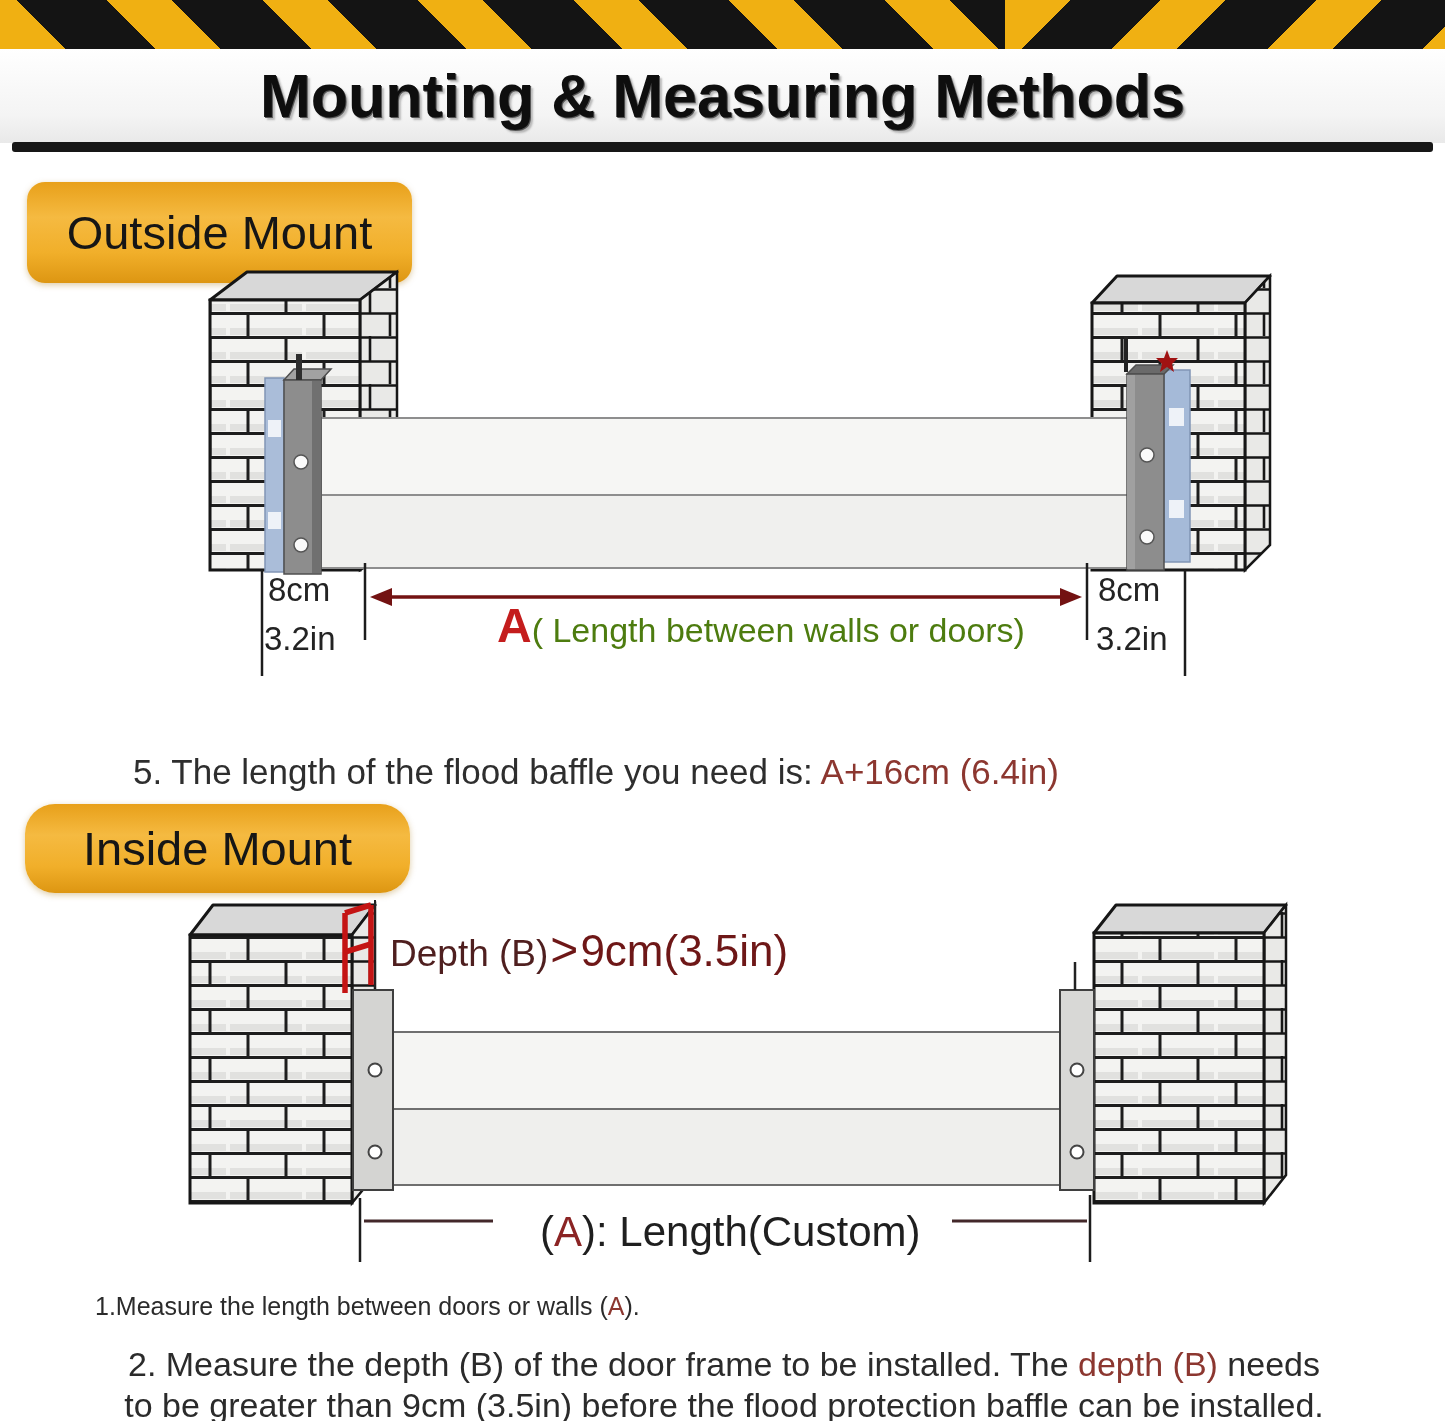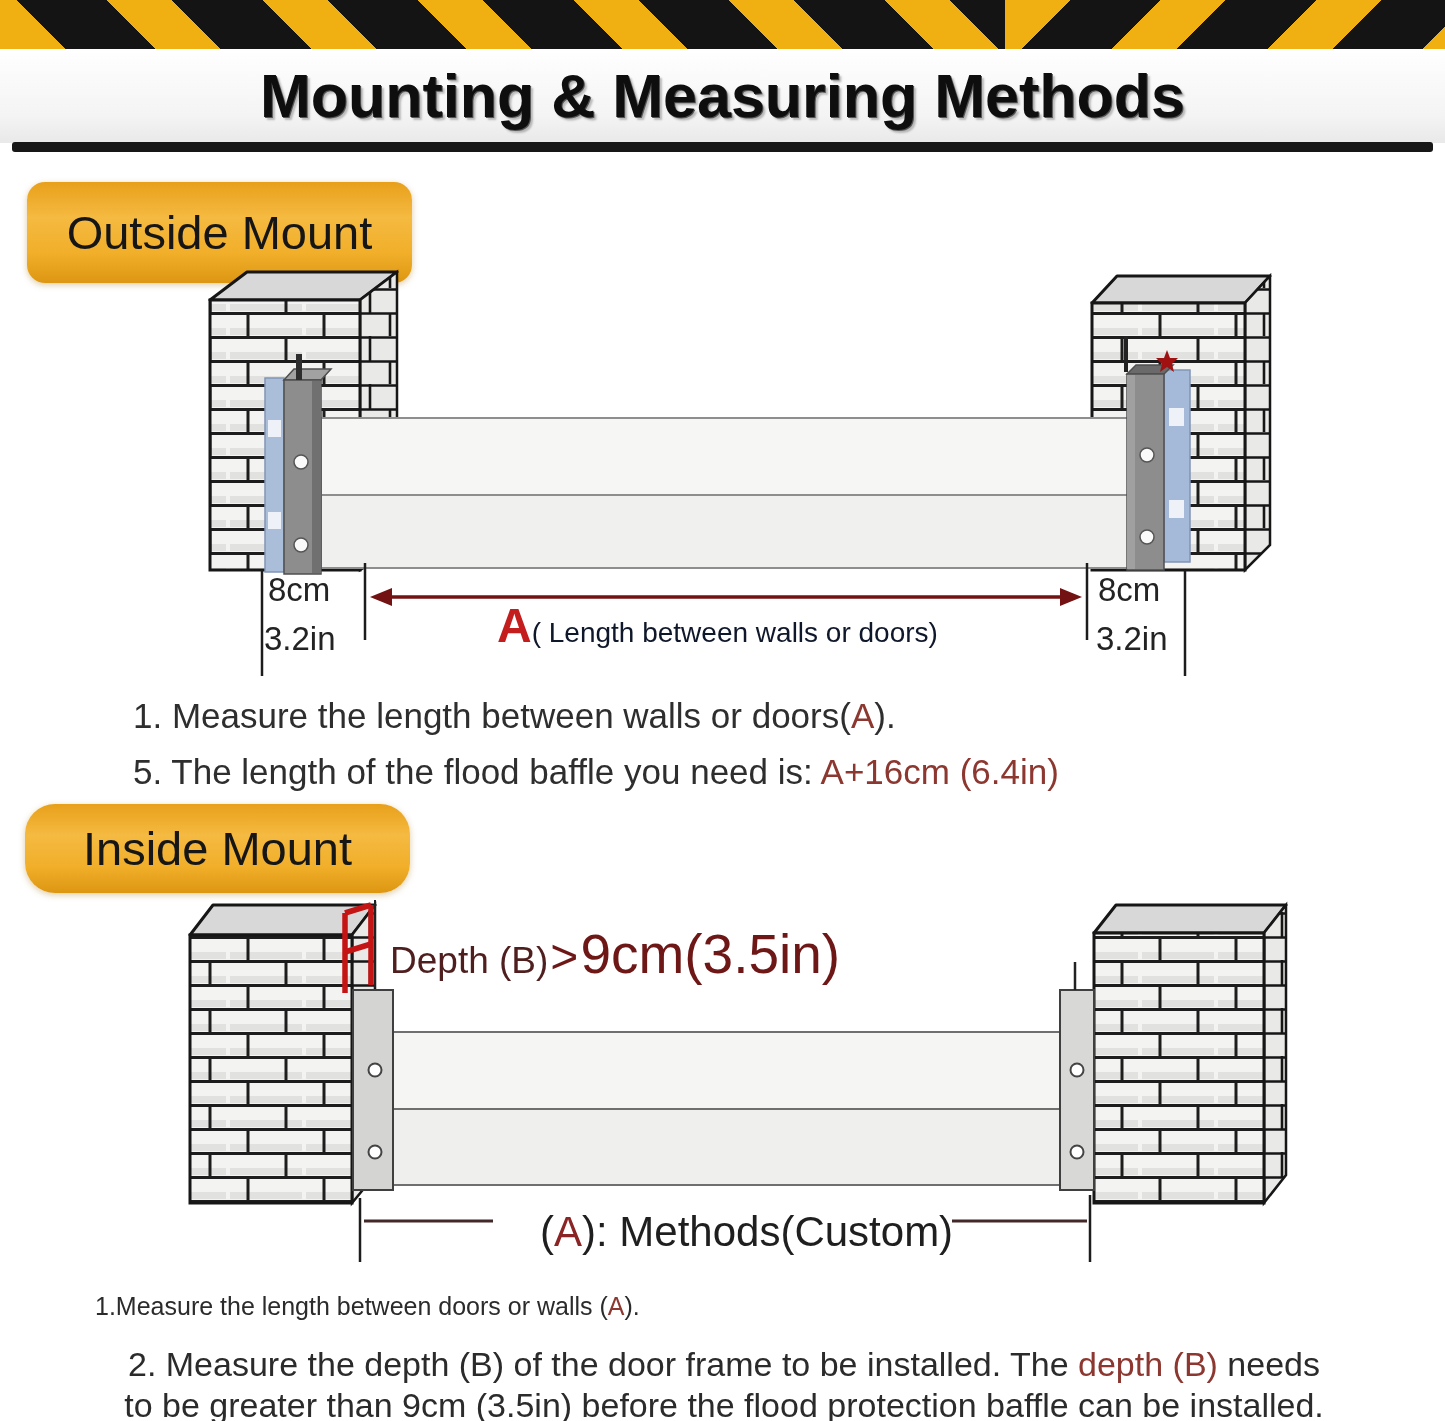--- a/index.html
+++ b/index.html
@@ -25,25 +25,25 @@
     background:linear-gradient(180deg,#e8a01a 0%,#f5ba41 35%,#f1af2a 70%,#dd9612 100%);
     box-shadow:0 2px 6px rgba(160,110,0,0.35);
     display:flex;align-items:center;justify-content:center;
     color:#161616;font-size:47px;}
   .badge-outside{left:27px;top:182px;width:385px;height:101px;}
   .badge-inside{left:25px;top:804px;width:385px;height:89px;border-radius:30px;}
   
   .dimtxt{position:absolute;color:#232323;font-size:33px;line-height:1.0;}
   .a-row{position:absolute;display:flex;align-items:baseline;}
   .a-letter{font-size:48px;font-weight:bold;color:#c41d1d;}
-  .a-desc{font-size:28px;color:#0f172a;}
+  .a-desc{font-size:34px;color:#4d7c0f;}
   .depth-row{position:absolute;display:flex;align-items:baseline;}
   .depth-label{font-size:37px;color:#4f1f1f;}
   .depth-gt{font-size:48px;color:#6e1717;margin:0 2px;}
-  .depth-val{font-size:55px;color:#6e1717;}
+  .depth-val{font-size:44px;color:#6e1717;}
   .len-row{position:absolute;display:flex;align-items:baseline;font-size:42px;color:#1f1f1f;}
   .len-a{color:#8b2424;}
   
   .step{position:absolute;font-size:35px;color:#2e2e2e;}
   .red{color:#8c3730;}
   .steps-bottom{position:absolute;left:55px;top:1344px;width:1338px;
     font-size:34px;color:#2b2b2b;text-align:center;line-height:1.22;}
   .step-b1{position:absolute;left:95px;top:1292px;font-size:25px;color:#2b2b2b;}
   svg{position:absolute;left:0;display:block;}
 </style>
@@ -144,23 +144,20 @@
 
   <div class="dimtxt" style="left:268px;top:573px;">8cm</div>
   <div class="dimtxt" style="left:264px;top:622px;">3.2in</div>
   <div class="dimtxt" style="left:1098px;top:573px;">8cm</div>
   <div class="dimtxt" style="left:1096px;top:622px;">3.2in</div>
   <div class="a-row" style="left:497px;top:598px;">
     <span class="a-letter">A</span>
     <span class="a-desc">( Length between walls or doors)</span>
   </div>
 
-  <div class="step" style="left:133px;top:696px;">
-    <span>1. Measure the length between walls or doors(</span><span class="red">A</span><span>).</span>
-  </div>
   <div class="step" style="left:133px;top:752px;">
     <span>5. The length of the flood baffle you need is: </span><span class="red">A+16cm (6.4in)</span><span></span>
   </div>
 
   <div class="badge badge-inside">
     <span>Inside Mount</span>
   </div>
 
   <svg style="top:900px" width="1445" height="395" viewBox="0 900 1445 395">
     <defs>
@@ -225,21 +222,21 @@
   </svg>
 
   <div class="depth-row" style="left:390px;top:922px;">
     <span class="depth-label">Depth (B) </span>
     <span class="depth-gt">&gt;</span>
     <span class="depth-val">9cm(3.5in)</span>
   </div>
   <div class="len-row" style="left:540px;top:1208px;">
     <span>(</span>
       <span class="len-a">A</span>
-      <span>): Methods(Custom)</span>
+      <span>): Length(Custom)</span>
   </div>
 
   <div class="step-b1">
     <span>1.Measure the length between doors or walls (</span><span class="red">A</span><span>).</span>
   </div>
   <div class="steps-bottom">
     <span>2. Measure the depth (B) of the door frame to be installed. The </span><span class="red">depth (B)</span><span> needs</span><br>
     <span>to be greater than 9cm (3.5in) before the flood protection baffle can be installed.</span>
   </div>
 

